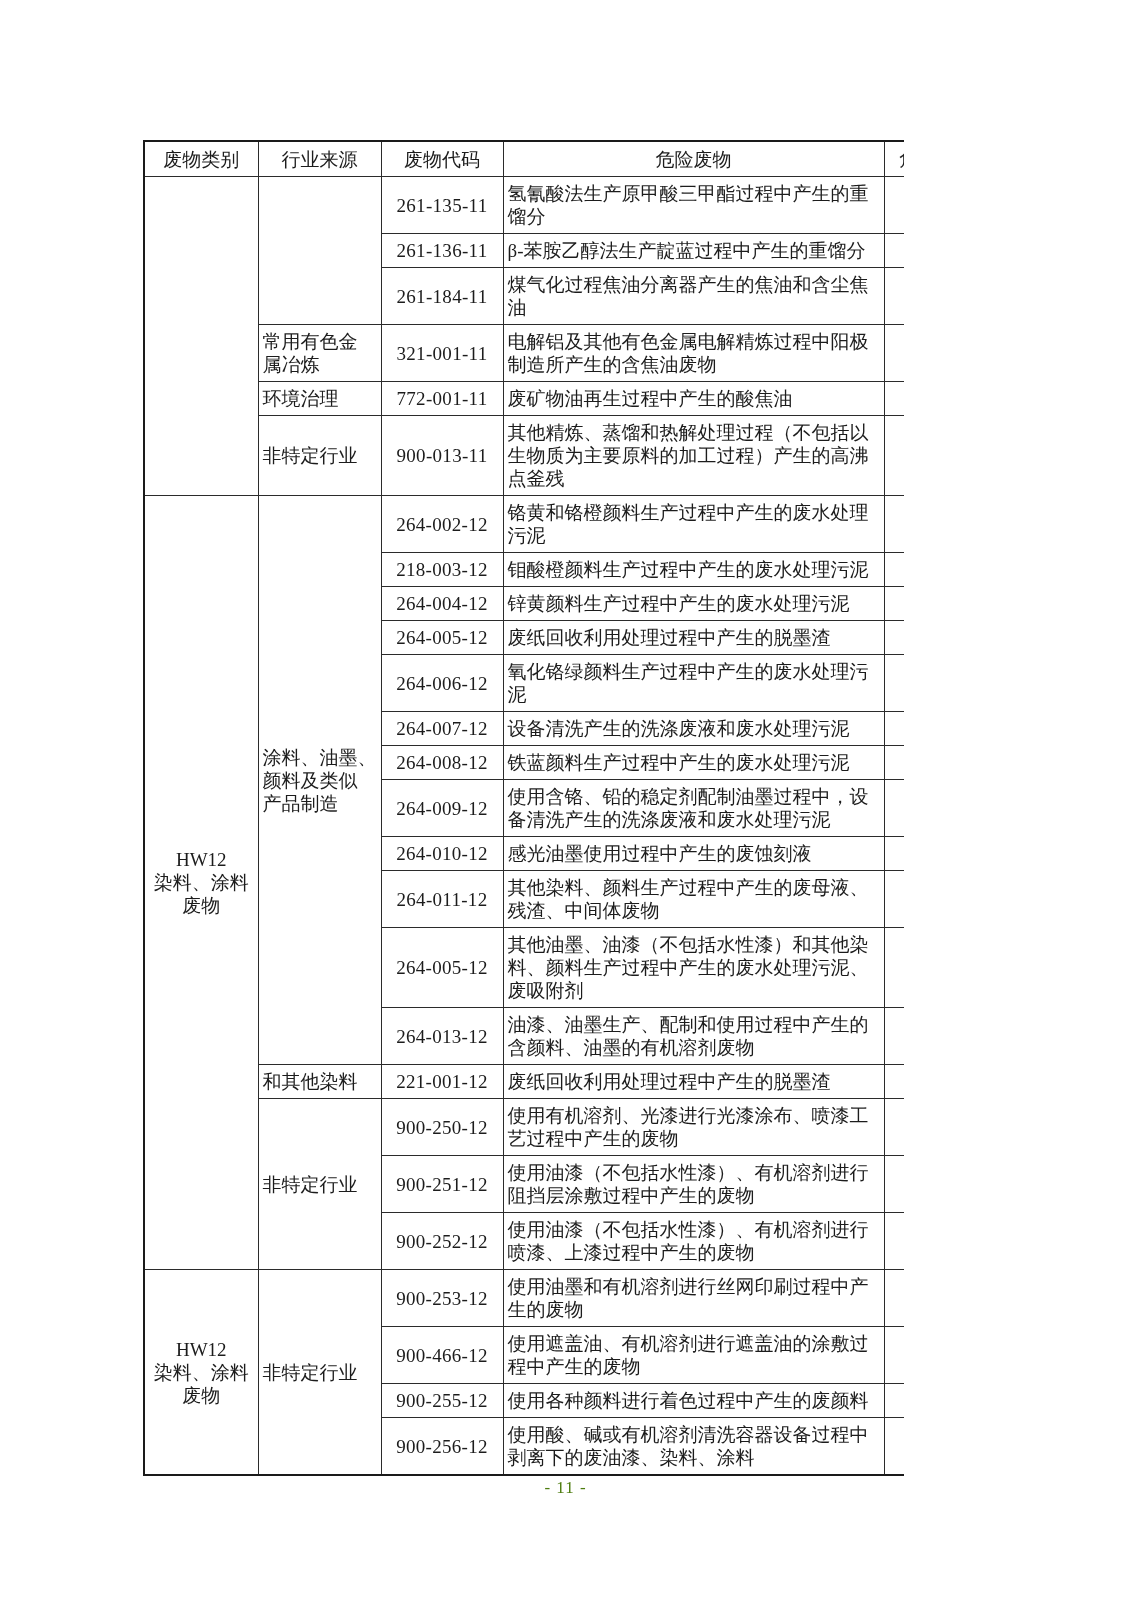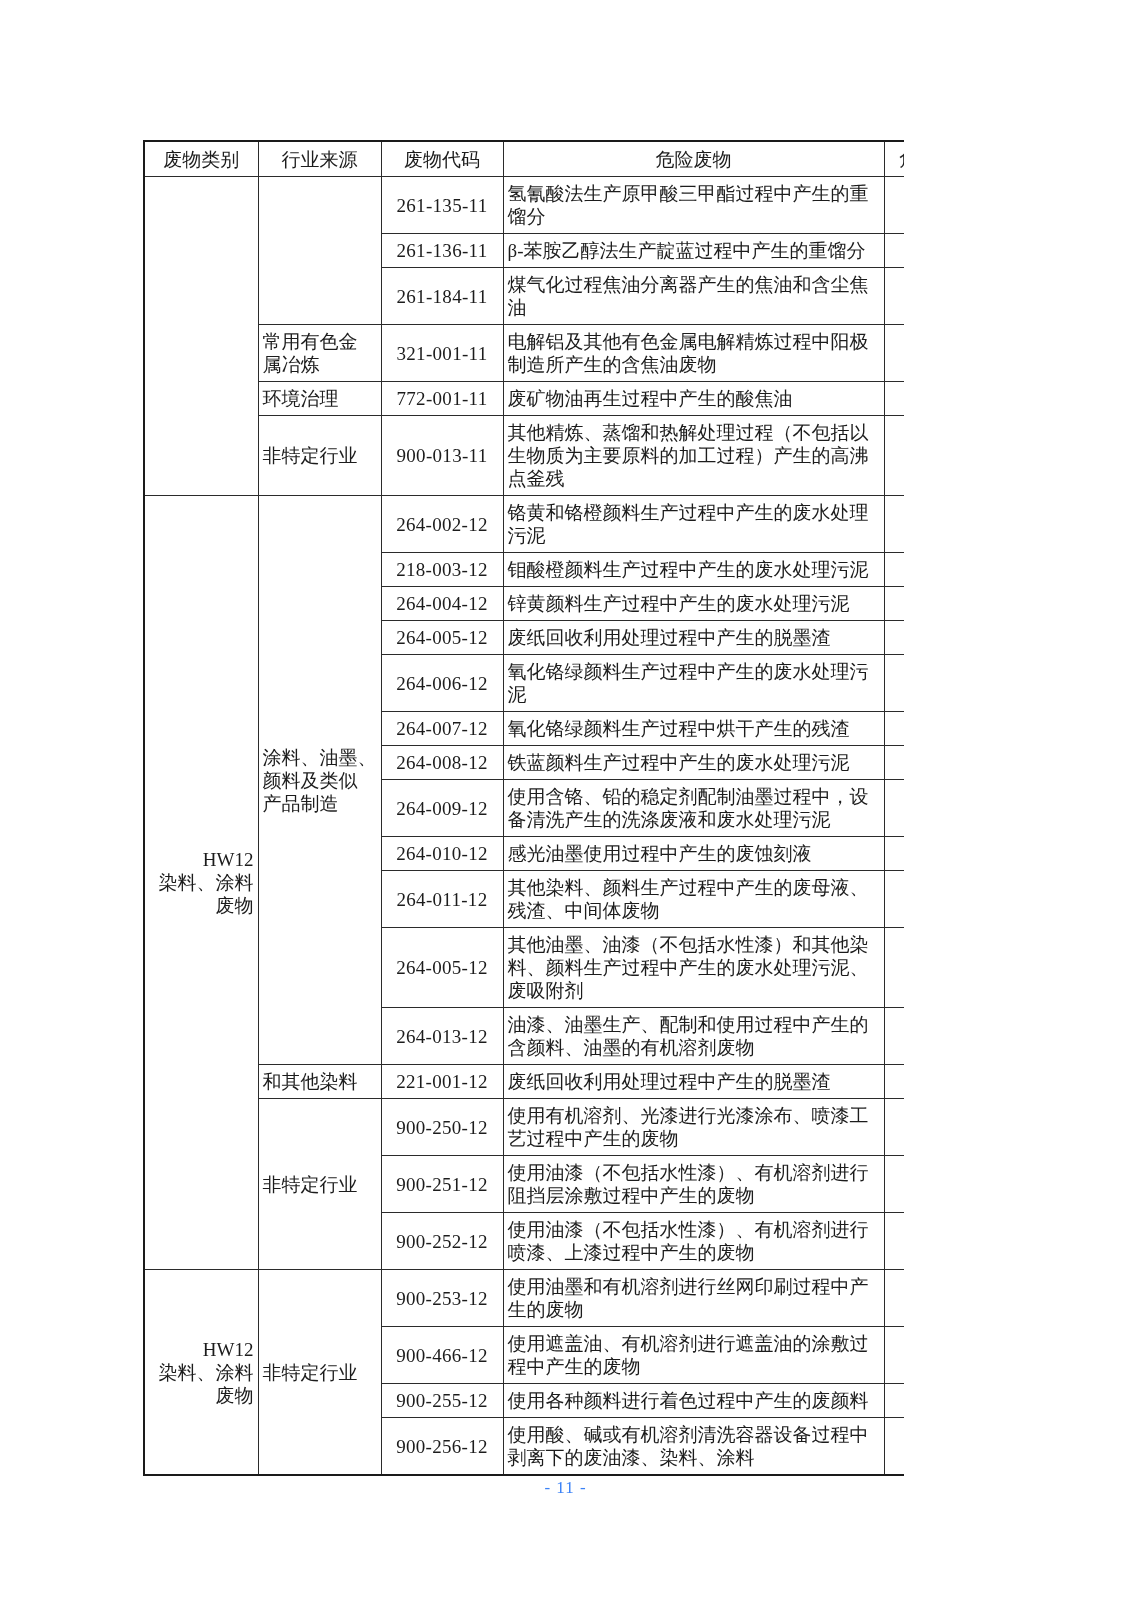--- a/index.html
+++ b/index.html
@@ -35,21 +35,21 @@
   }
   table.hz th {
     font-family: "Liberation Sans", "DejaVu Sans", sans-serif;
     font-weight: normal;
     font-size: 19px;
     text-align: center;
     padding: 5px 2px;
     height: 24px;
   }
   td.cat {
-    text-align: right;
+    text-align: center;
     white-space: pre-line;
     padding: 5px 3px;
   }
   td.ind {
     text-align: left;
     white-space: pre-line;
     padding: 5px 3px;
   }
   td.code {
     text-align: center;
@@ -66,21 +66,21 @@
     text-align: center;
   }
   .footer {
     position: absolute;
     left: 0;
     top: 1478px;
     width: 1131px;
     text-align: center;
     font-size: 17px;
     letter-spacing: 1px;
-    color: #3b82f6;
+    color: #4d7c0f;
   }
 </style>
 </head>
 <body>
 
 <div class="sheet">
 
   <table class="hz">
     <colgroup>
       <col style="width:114px">
@@ -163,21 +163,21 @@
         <td class="desc">废纸回收利用处理过程中产生的脱墨渣</td>
         <td class="haz">T</td>
       </tr>
       <tr>
         <td class="code">264-006-12</td>
         <td class="desc">氧化铬绿颜料生产过程中产生的废水处理污泥</td>
         <td class="haz">T</td>
       </tr>
       <tr>
         <td class="code">264-007-12</td>
-        <td class="desc">氧化铬绿颜料生产过程中烘干产生的残渣</td>
+        <td class="desc">设备清洗产生的洗涤废液和废水处理污泥</td>
         <td class="haz">T</td>
       </tr>
       <tr>
         <td class="code">264-008-12</td>
         <td class="desc">铁蓝颜料生产过程中产生的废水处理污泥</td>
         <td class="haz">T</td>
       </tr>
       <tr>
         <td class="code">264-009-12</td>
         <td class="desc">使用含铬、铅的稳定剂配制油墨过程中，设备清洗产生的洗涤废液和废水处理污泥</td>

